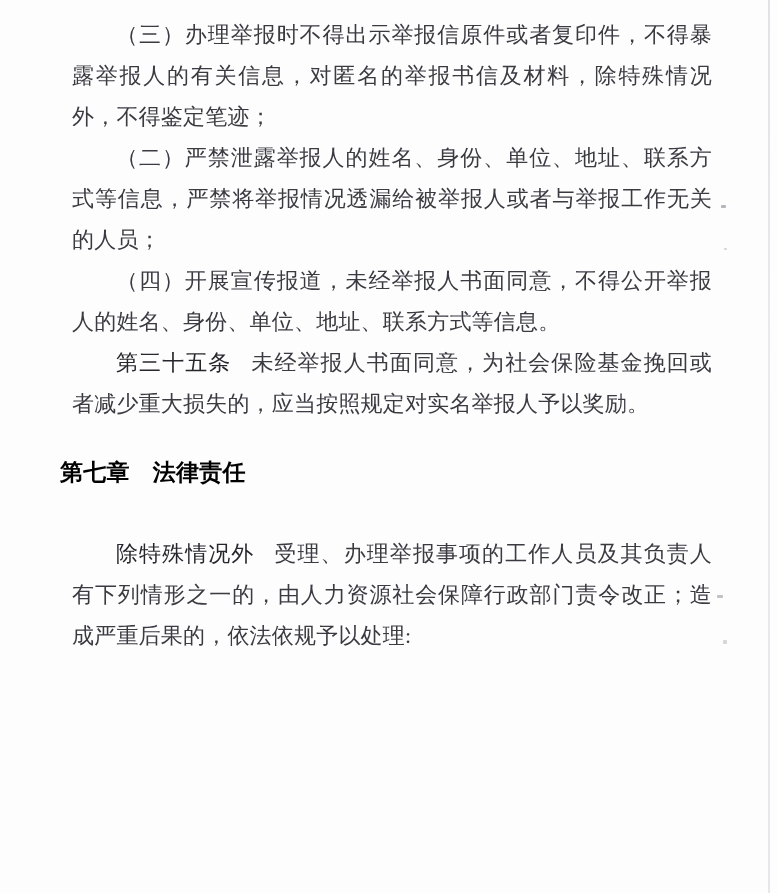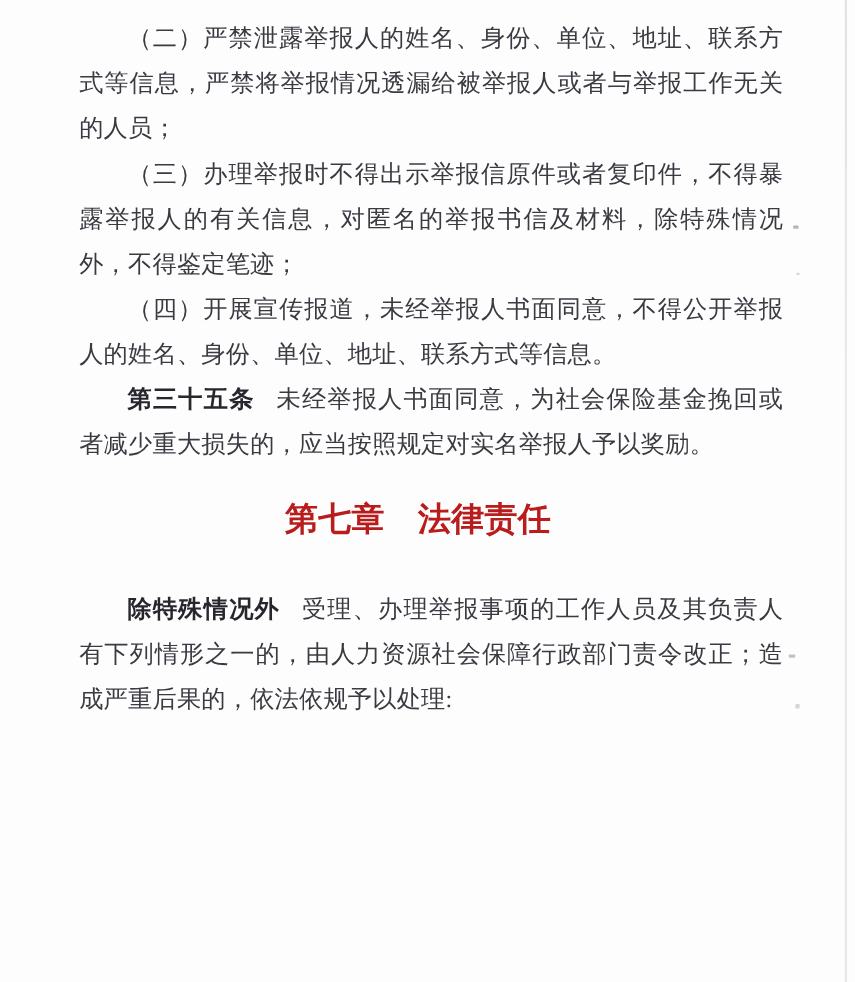--- a/index.html
+++ b/index.html
@@ -28,32 +28,31 @@
     line-height: 41px;
     letter-spacing: 0.2px;
     filter: blur(0.25px);
   }
   .para {
     margin: 0;
     text-indent: 2em;
     text-align: justify;
   }
   .art-num {
-    font-weight: 700;
+    font-weight: 400;
     color: #26262c;
     margin-right: 20px;
     font-family: "Liberation Sans", "DejaVu Sans", sans-serif;
   }
   .chapter {
     margin: 28px 0 40px 0;
-    text-align: center;
     text-indent: 0;
     font-weight: 700;
-    font-size: 30px;
-    color: #b91c1c;
+    font-size: 23px;
+    color: #000000;
     font-family: "Liberation Sans", "DejaVu Sans", sans-serif;
     transform: translateX(-12px);
   }
   
   .edge-line {
     position: absolute;
     left: 768px;
     top: 0;
     width: 2px;
     height: 893px;
@@ -64,22 +63,22 @@
   .speck-1 { left: 721px; top: 205px; width: 5px; height: 3px; background: #8f8f98; opacity: .65; }
   .speck-2 { left: 724px; top: 248px; width: 3px; height: 2px; background: #b9b9c0; opacity: .6; }
   .speck-3 { left: 717px; top: 595px; width: 6px; height: 3px; background: #9a9aa2; opacity: .6; }
   .speck-4 { left: 723px; top: 640px; width: 4px; height: 4px; background: #b5b5bc; opacity: .55; }
 </style>
 </head>
 <body style="background: rgb(253, 253, 254);">
 
 <div class="page">
   <div class="doc-body" style="color: rgb(58, 58, 65);">
+      <div class="para"><span>（三）办理举报时不得出示举报信原件或者复印件，不得暴露举报人的有关信息，对匿名的举报书信及材料，除特殊情况外，不得鉴定笔迹；</span></div>
       <div class="para"><span>（二）严禁泄露举报人的姓名、身份、单位、地址、联系方式等信息，严禁将举报情况透漏给被举报人或者与举报工作无关的人员；</span></div>
-      <div class="para"><span>（三）办理举报时不得出示举报信原件或者复印件，不得暴露举报人的有关信息，对匿名的举报书信及材料，除特殊情况外，不得鉴定笔迹；</span></div>
       <div class="para"><span>（四）开展宣传报道，未经举报人书面同意，不得公开举报人的姓名、身份、单位、地址、联系方式等信息。</span></div>
       <div class="para"><span class="art-num">第三十五条</span><span>未经举报人书面同意，为社会保险基金挽回或者减少重大损失的，应当按照规定对实名举报人予以奖励。</span></div>
       <div class="chapter">第七章　法律责任</div>
       <div class="para"><span class="art-num">除特殊情况外</span><span>受理、办理举报事项的工作人员及其负责人有下列情形之一的，由人力资源社会保障行政部门责令改正；造成严重后果的，依法依规予以处理:</span></div>
     </div>
   <div class="edge-line"></div>
   <div class="speck speck-1"></div>
   <div class="speck speck-2"></div>
   <div class="speck speck-3"></div>
   <div class="speck speck-4"></div>

